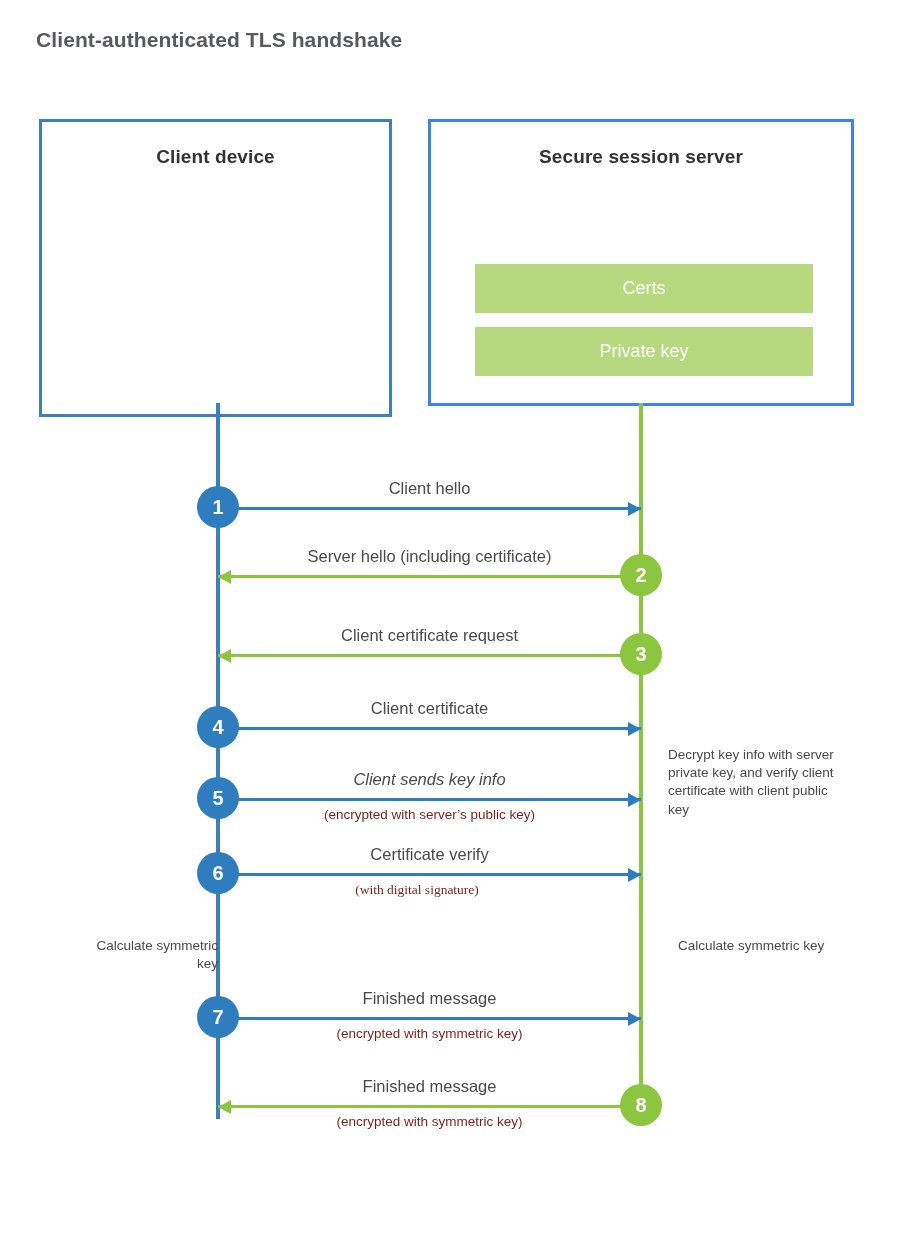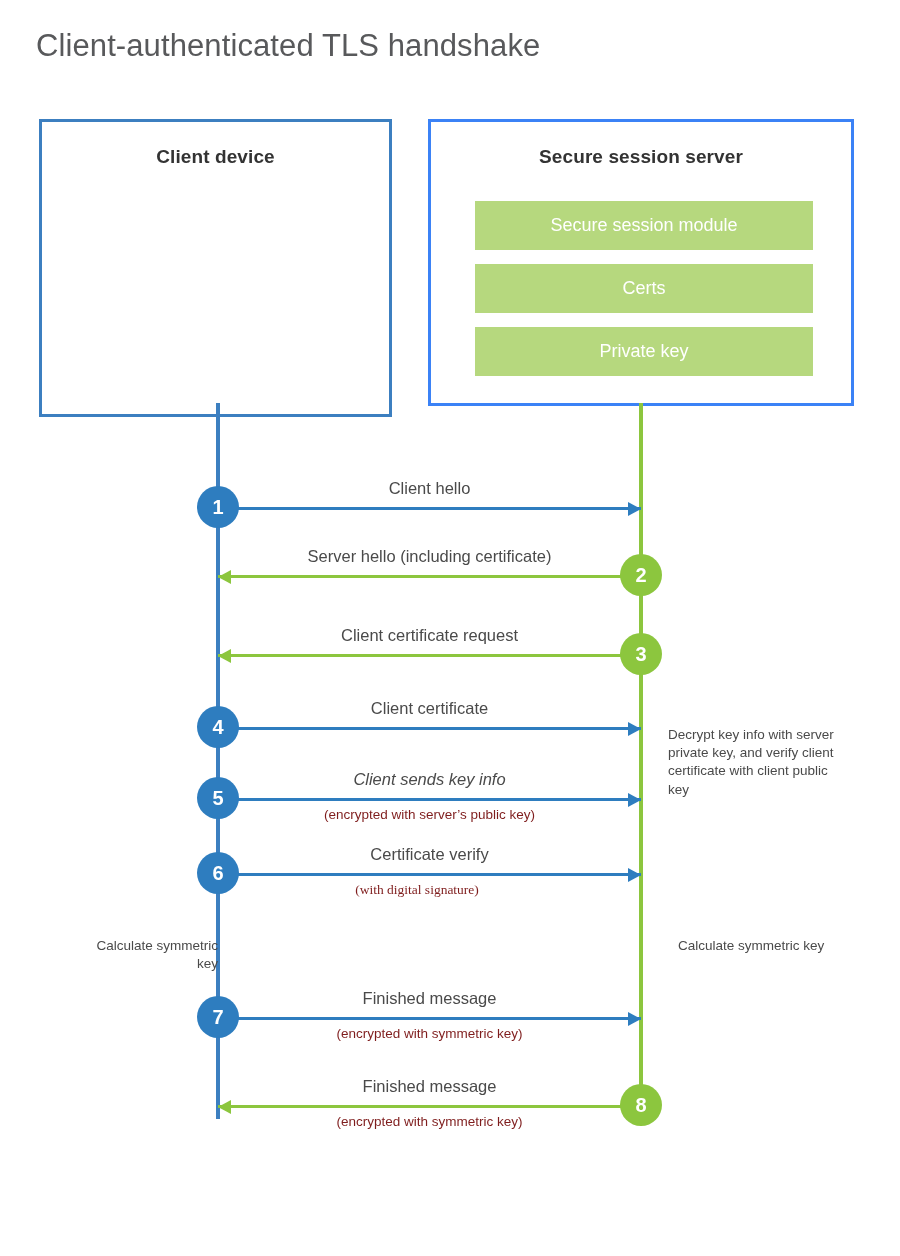--- a/index.html
+++ b/index.html
@@ -13,22 +13,22 @@
     position: relative;
     font-family: "Liberation Sans", sans-serif;
     color: #3b3b3b;
     overflow: hidden;
   }
 
   #diagram-title {
     position: absolute;
     left: 36px;
     top: 28px;
-    font-size: 31px;
-    font-weight: 400;
+    font-size: 21px;
+    font-weight: 700;
     color: #58595b;
     letter-spacing: 0.1px;
     white-space: nowrap;
   }
 
   
   .party-box {
     position: absolute;
     background: #ffffff;
     box-sizing: border-box;
@@ -171,21 +171,21 @@
     color: #4a4a4a;
   }
   #note-client-calc {
     left: 78px;
     top: 937px;
     width: 140px;
     text-align: right;
   }
   #note-server-decrypt {
     left: 668px;
-    top: 726px;
+    top: 746px;
     width: 180px;
     text-align: left;
   }
   #note-server-calc {
     left: 678px;
     top: 937px;
     width: 180px;
     text-align: left;
   }
 </style>
@@ -193,21 +193,20 @@
 <body>
 
 <div id="diagram-title">Client-authenticated TLS handshake</div>
 
 <div class="party-box" id="client-box">
   <div class="party-title">Client device</div>
 </div>
 
 <div class="party-box" id="server-box">
   <div class="party-title">Secure session server</div>
-  <div class="server-bar" id="server-bar-0">Secure session module</div>
   <div class="server-bar" id="server-bar-1">Certs</div>
   <div class="server-bar" id="server-bar-2">Private key</div>
 </div>
 
 <div class="lifeline" id="client-lifeline"></div>
 <div class="lifeline" id="server-lifeline"></div>
 
 <div id="messages-layer">
     <div class="msg" style="left: 0px; top: 507px;">
       <div class="arrow-line" style="background: rgb(46, 125, 191); left: 218px; width: 423px;"></div>

